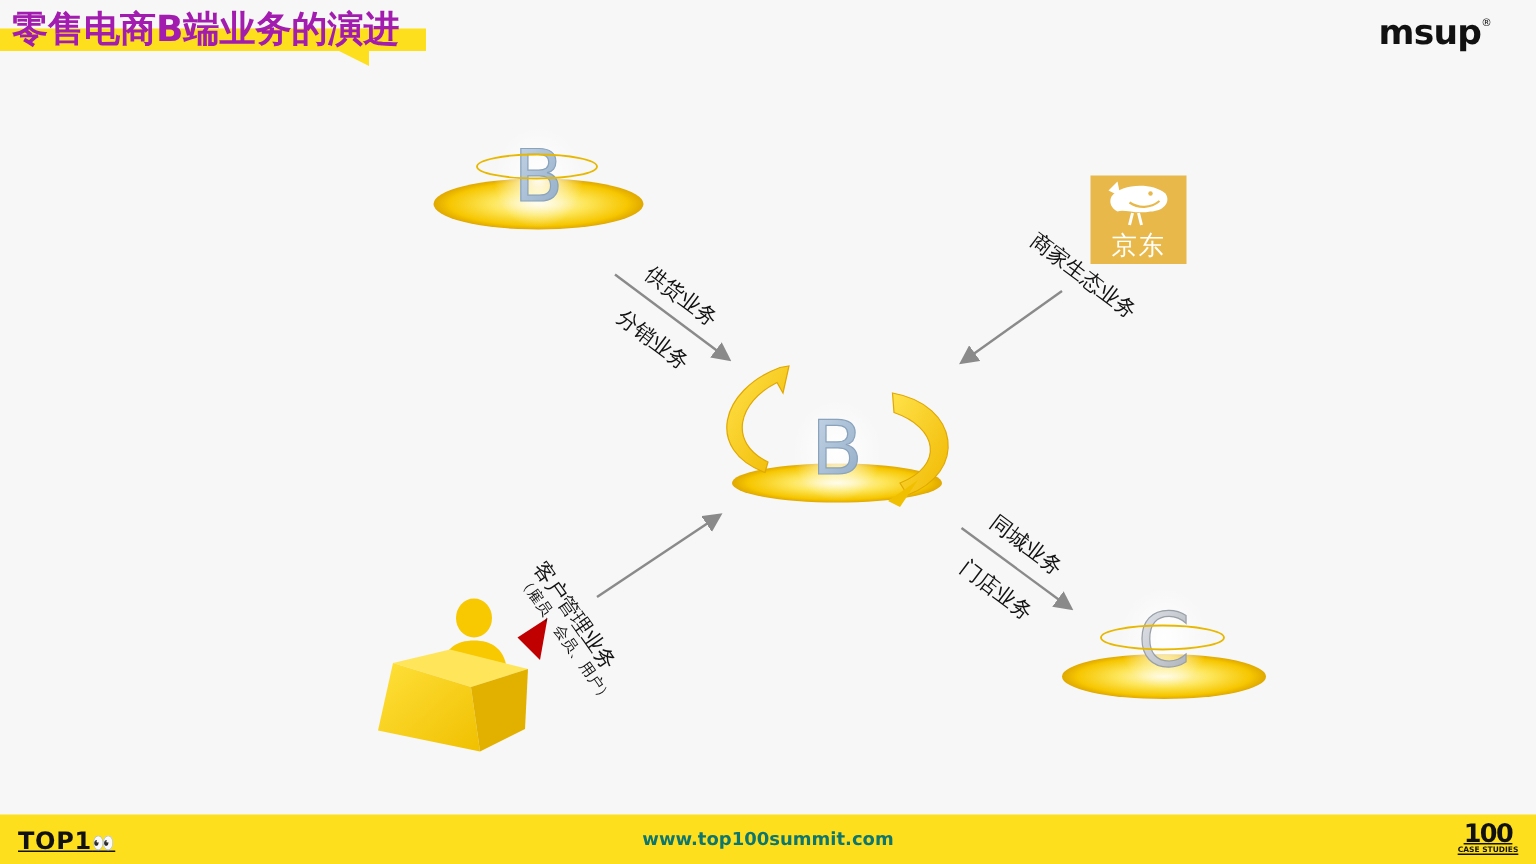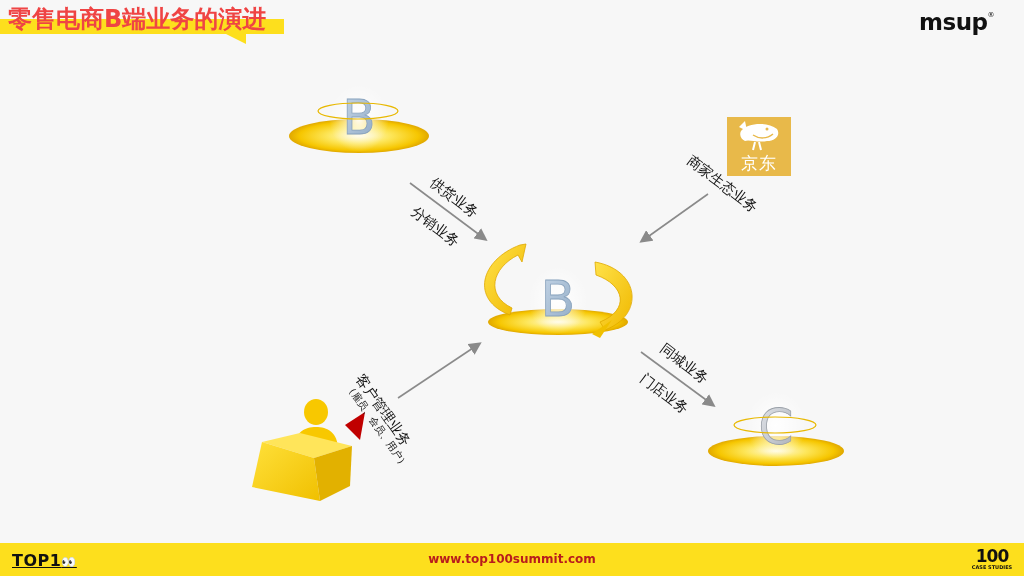--- a/index.html
+++ b/index.html
@@ -11,40 +11,40 @@
   .title-wrap { position:absolute; left:0; top:0; width:300px; height:48px; }
   .title-band {
     position:absolute; left:0; top:19px; width:284px; height:15px; background:#fddf1d;
   }
   .title-tail {
     position:absolute; left:226px; top:34px; width:0; height:0;
     border-left:20px solid transparent; border-top:10px solid #fddf1d;
   }
   .title-text {
     position:absolute; left:8px; top:3px; font-size:24px; font-weight:bold;
-    color:#ef4444; letter-spacing:0px; white-space:nowrap;text-align:center;
+    color:#a21caf; letter-spacing:0px; white-space:nowrap;text-align:center;
   }
   .logo {
     position:absolute; right:30px; top:9px; font-family:"DejaVu Sans", sans-serif;
     font-size:23px; font-weight:bold; color:#111; letter-spacing:-0.5px;
   }
   .logo sup { font-size:7px; font-weight:normal; vertical-align:top; position:relative; top:2px; }
 
   .footer {
     position:absolute; left:0; bottom:0; width:1024px; height:33px; background:#fddf1d;
   }
   .footer-left {
     position:absolute; left:12px; top:8px; font-size:16px; font-weight:bold; color:#111;
     font-family:"DejaVu Sans", sans-serif; letter-spacing:0.5px;text-decoration:underline;
   }
   .footer-center {
     position:absolute; left:0; width:1024px; top:9px; text-align:center;
-    font-size:12px; font-weight:bold; color:#b91c1c;
+    font-size:12px; font-weight:bold; color:#0f766e;
   }
-  .footer-right { position:absolute; right:10px; top:5px; width:44px; text-align:center; color:#111; }
+  .footer-right { position:absolute; right:10px; top:5px; width:44px; text-align:center; color:#111;text-decoration:underline; }
   .footer-right .big { font-size:17px; font-weight:bold; line-height:16px; letter-spacing:-1px; }
   .footer-right .small { font-size:5px; font-weight:bold; line-height:6px; }
 
   .label {
     position:absolute; font-size:14px; color:#111; white-space:nowrap; transform-origin:left top;
   }
   .sublabel { font-size:10px; }
 
   svg.canvas { position:absolute; left:0; top:0; }
 

